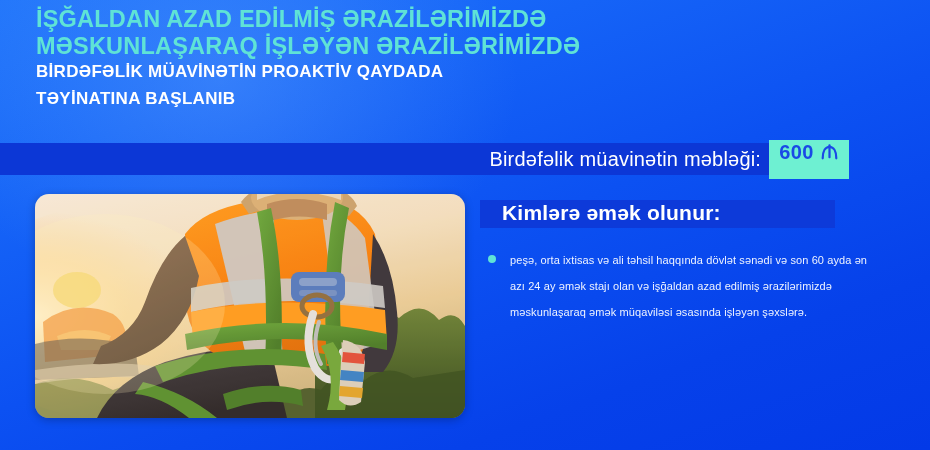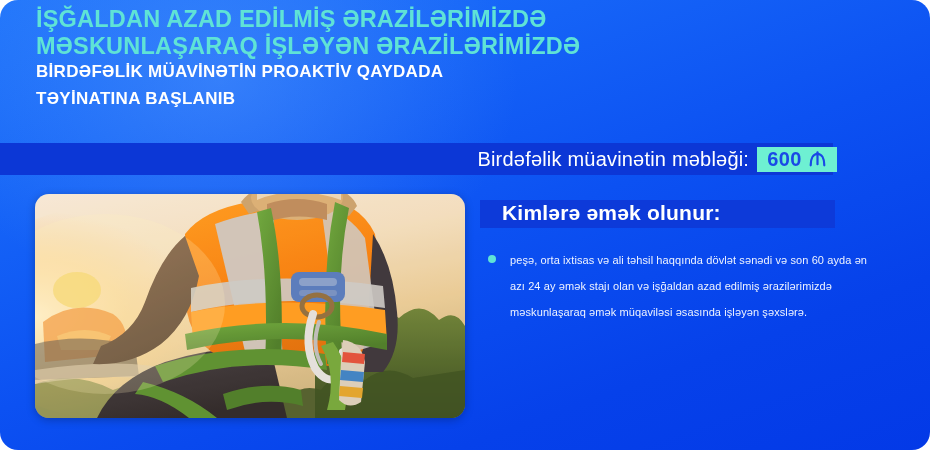--- a/index.html
+++ b/index.html
@@ -7,21 +7,20 @@
     padding: 0;
     background: #ffffff;
   }
   #poster {
     position: relative;
     width: 930px;
     height: 450px;
     overflow: hidden;
     font-family: "Liberation Sans", sans-serif;
     background: linear-gradient(160deg, #1f74fb 0%, #1767f8 22%, #0c51f2 52%, #0641ea 78%, #0339e7 100%);
-    border-radius: 18px;
   }
   
   #poster::before {
     content: "";
     position: absolute;
     left: -120px;
     top: -180px;
     width: 680px;
     height: 520px;
     background: radial-gradient(ellipse at center, rgba(120,180,255,0.30) 0%, rgba(120,180,255,0.0) 62%);
@@ -59,21 +58,21 @@
     position: absolute;
     left: 0;
     top: 143px;
     width: 833px;
     height: 32px;
     background: #0c37d6;
     z-index: 2;
   }
   .amount-row {
     position: absolute;
-    left: 4px;
+    left: 16px;
     top: 143px;
     width: 833px;
     height: 32px;
     display: flex;
     align-items: center;
     justify-content: flex-end;
     z-index: 3;
   }
   .amount-label {
     color: #ffffff;
@@ -82,21 +81,21 @@
     letter-spacing: 0.2px;
     white-space: nowrap;
   }
   .amount-badge {
     margin-left: 8px;
     background: #6ef0d2;
     color: #1a49e6;
     font-size: 20px;
     font-weight: 700;
     letter-spacing: 0.5px;
-    padding: 2px 10px 3px 10px;
+    padding: 2px 10px 17px 10px;
     display: inline-flex;
     align-items: center;
     gap: 6px;
     line-height: 1;
   }
   .manat {
     display: inline-block;
     width: 19px;
     height: 17px;
     position: relative;

